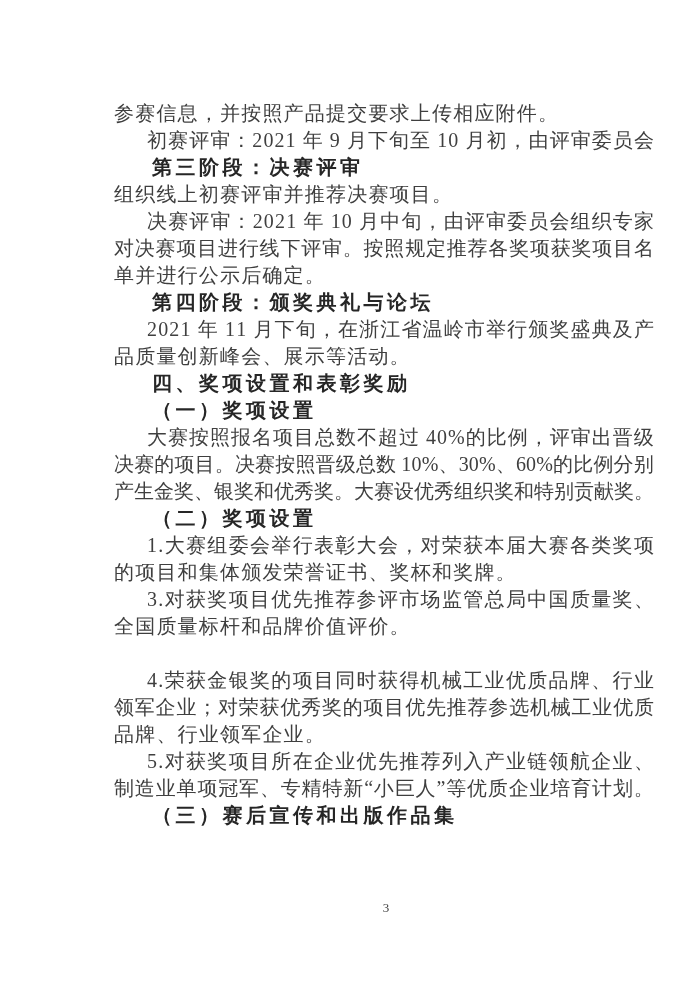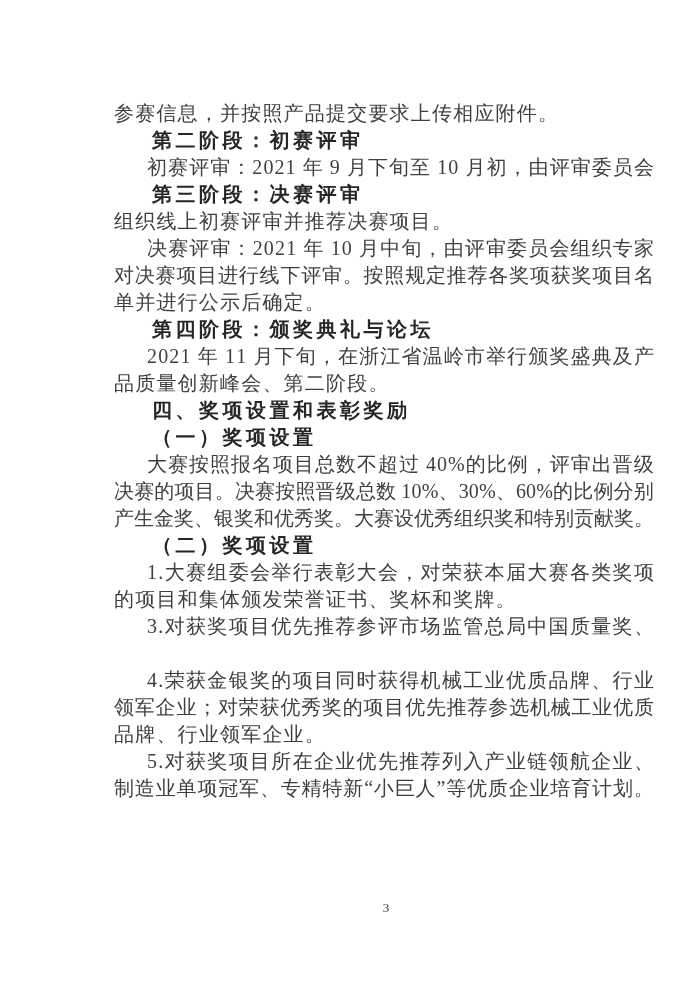--- a/index.html
+++ b/index.html
@@ -64,21 +64,20 @@
     color: var(--text-color, #3f3f3f);
     font-family: "Liberation Serif", serif;
   }
 </style>
 </head>
 <body>
 
 <div class="page" style="--page-bg: #ffffff; --text-color: #3f3f3f; --heading-color: #262626;">
   <div class="content">
       <div class="line body">参赛信息，并按照产品提交要求上传相应附件。</div>
-      <div class="line heading indent">第二阶段：初赛评审</div>
       <div class="line body indent justify">
         <span>初</span>
         <span>赛</span>
         <span>评</span>
         <span>审</span>
         <span>：</span>
         <span>2</span>
         <span>0</span>
         <span>2</span>
         <span>1</span>
@@ -192,21 +191,21 @@
         <span>市</span>
         <span>举</span>
         <span>行</span>
         <span>颁</span>
         <span>奖</span>
         <span>盛</span>
         <span>典</span>
         <span>及</span>
         <span>产</span>
       </div>
-      <div class="line body">品质量创新峰会、第二阶段。</div>
+      <div class="line body">品质量创新峰会、展示等活动。</div>
       <div class="line heading indent">四、奖项设置和表彰奖励</div>
       <div class="line heading indent">（一）奖项设置</div>
       <div class="line body indent justify">
         <span>大</span>
         <span>赛</span>
         <span>按</span>
         <span>照</span>
         <span>报</span>
         <span>名</span>
         <span>项</span>
@@ -341,20 +340,21 @@
         <span>管</span>
         <span>总</span>
         <span>局</span>
         <span>中</span>
         <span>国</span>
         <span>质</span>
         <span>量</span>
         <span>奖</span>
         <span>、</span>
       </div>
+      <div class="line body">全国质量标杆和品牌价值评价。</div>
       <div class="line blank"></div>
       <div class="line body indent justify">
         <span>4</span>
         <span>.</span>
         <span>荣</span>
         <span>获</span>
         <span>金</span>
         <span>银</span>
         <span>奖</span>
         <span>的</span>
@@ -454,17 +454,18 @@
         <span>优</span>
         <span>质</span>
         <span>企</span>
         <span>业</span>
         <span>培</span>
         <span>育</span>
         <span>计</span>
         <span>划</span>
         <span>。</span>
       </div>
+      <div class="line heading indent">（三）赛后宣传和出版作品集</div>
     </div>
   <div class="footer">
     <span class="page-num">3</span>
   </div>
 </div>
 
 </body></html>

